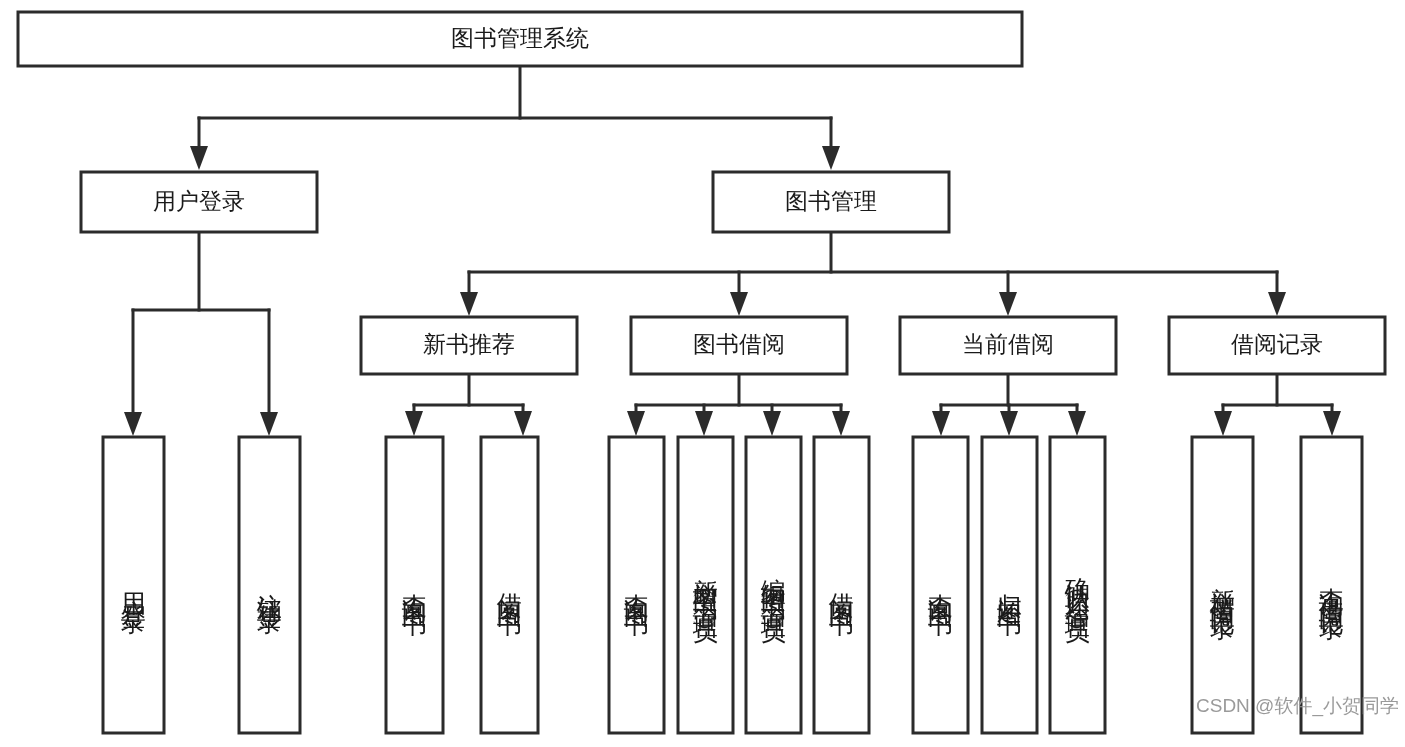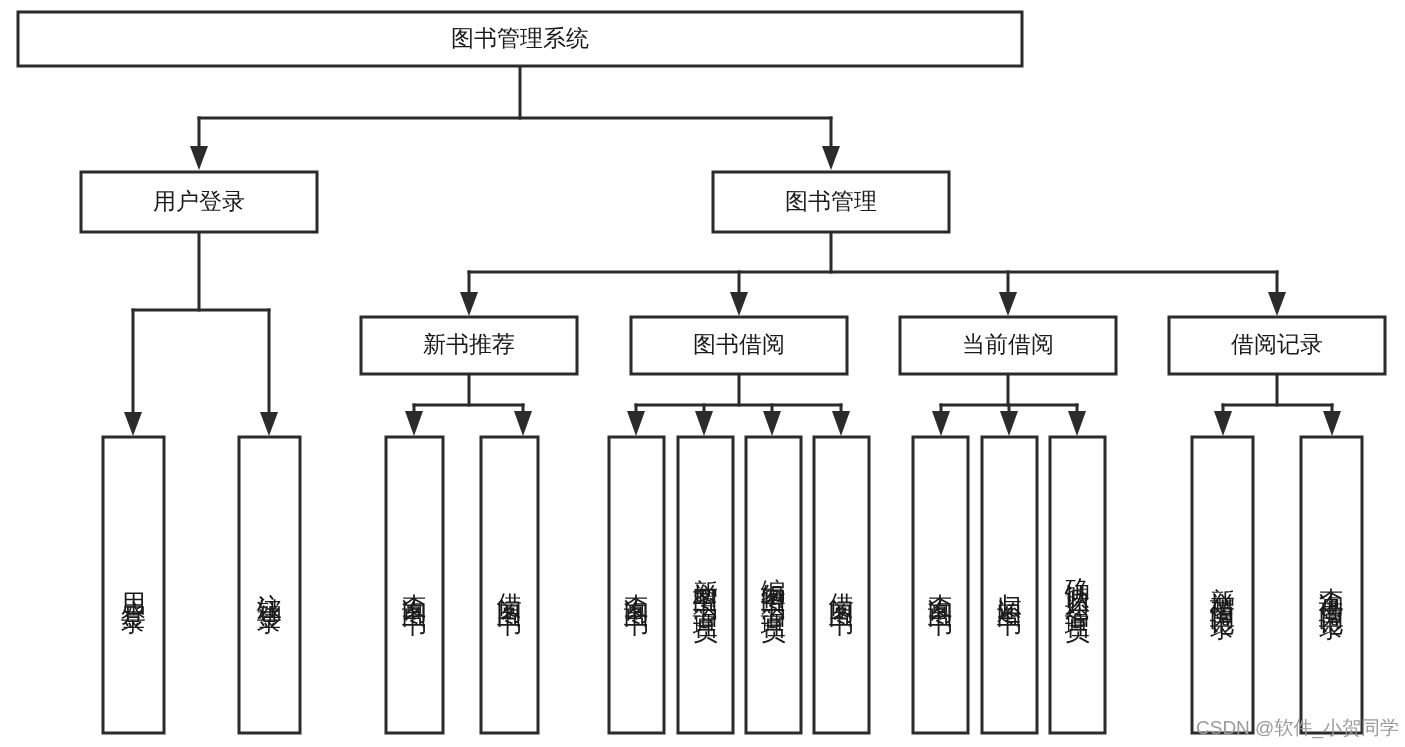--- a/index.html
+++ b/index.html
@@ -219,15 +219,15 @@
   <div class="leaf-label-wrap" style="left:746px; top:437px; width:55px; height:296px;">编辑图书（管理员）</div>
   <div class="leaf-label-wrap" style="left:814px; top:437px; width:55px; height:296px;">借阅图书</div>
 
   <div class="leaf-label-wrap" style="left:913px; top:437px; width:55px; height:296px;">查询图书</div>
   <div class="leaf-label-wrap" style="left:982px; top:437px; width:55px; height:296px;">归还图书</div>
   <div class="leaf-label-wrap" style="left:1050px; top:437px; width:55px; height:296px;">确认归还（管理员）</div>
 
   <div class="leaf-label-wrap" style="left:1192px; top:437px; width:61px; height:296px;">新增借阅记录</div>
   <div class="leaf-label-wrap" style="left:1301px; top:437px; width:61px; height:296px;">查询借阅记录</div>
 
-  <div class="watermark" style="left:1196px; top:715px;">CSDN @软件_小贺同学</div>
+  <div class="watermark" style="left:1196px; top:693px;">CSDN @软件_小贺同学</div>
 
 </div>
 
 </body></html>

